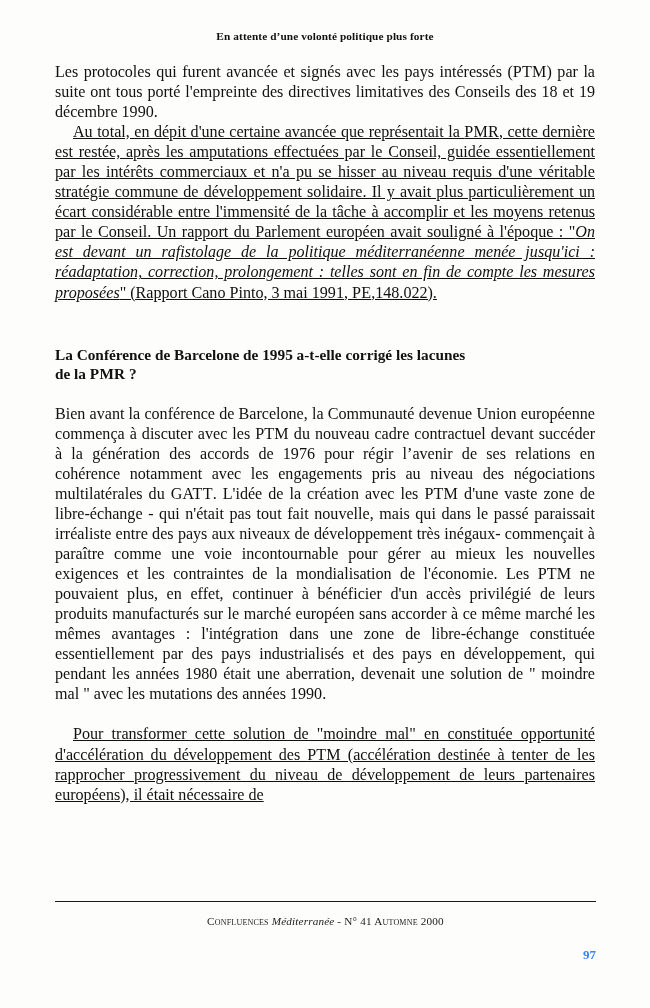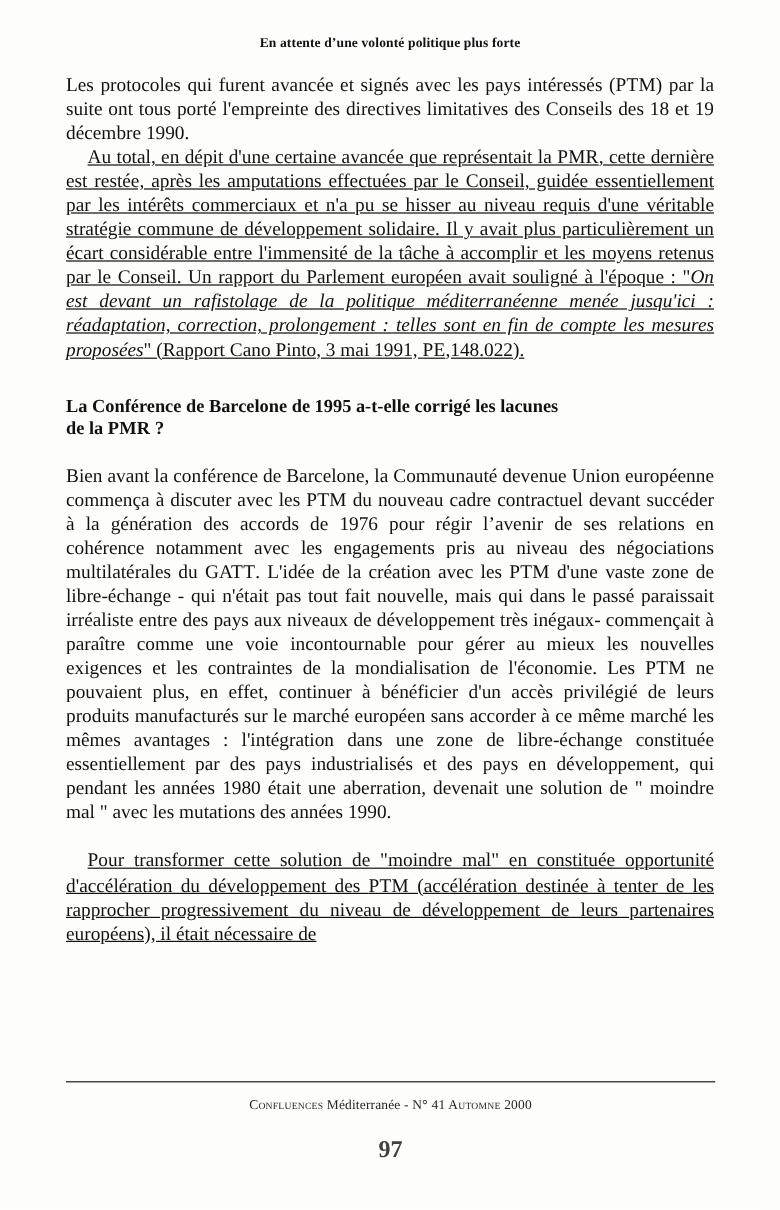--- a/index.html
+++ b/index.html
@@ -73,21 +73,21 @@
   
   h2.subhead {
     margin: 0;
     font-size: 15.3px;
     font-weight: bold;
     line-height: 19.6px;
     text-align: left;
     color: #111;
   }
   .subhead-block {
-    margin-top: 26px;
+    margin-top: 42px;
     margin-bottom: 0;
   }
   
   .footer-rule {
     position: absolute;
     left: 55px;
     top: 901px;
     width: 541px;
     height: 0;
     border-top: 1.6px solid #1a1a1a;
@@ -97,31 +97,32 @@
     left: 55px;
     top: 915px;
     width: 541px;
     text-align: center;
     font-size: 11.2px;
     color: #222;
     letter-spacing: 0.15px;
     line-height: 1.2;
   }
   .footer-line .it {
+    font-style: italic;
     font-variant: normal;
   }
   .page-number {
     position: absolute;
     left: 55px;
     top: 947px;
     width: 541px;
-    text-align: center;
-    font-size: 20px;
+    text-align: right;
+    font-size: 13px;
     font-weight: bold;
-    color: #404040;
+    color: #3b82f6;
   }
 </style>
 </head>
 <body>
 
 <div class="page">
 
   <div class="running-head">En attente d’une volonté politique plus forte</div>
 
   <div class="column">

